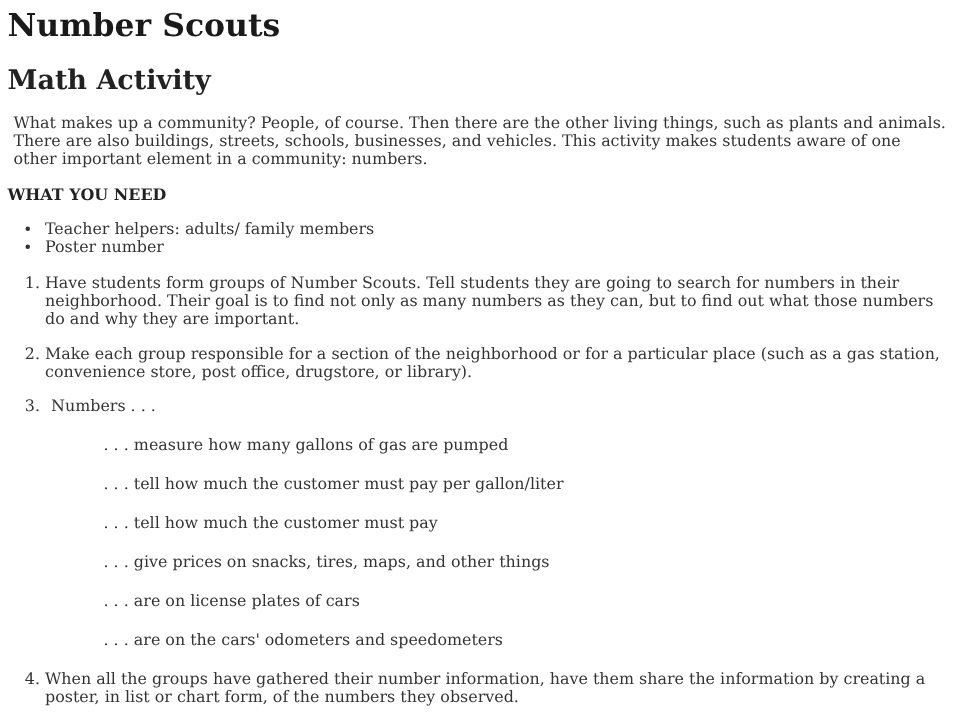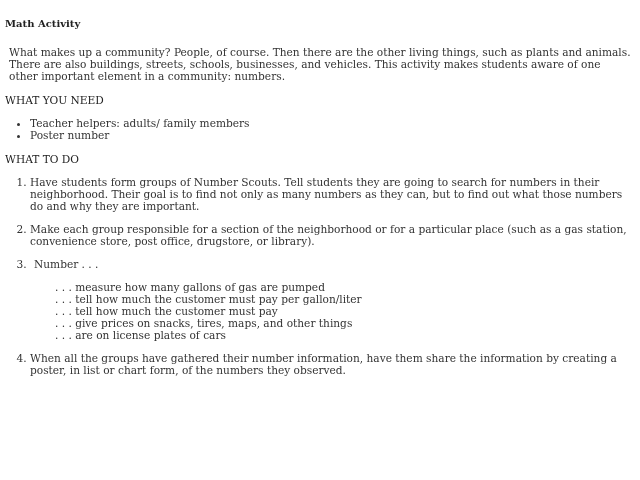--- a/index.html
+++ b/index.html
@@ -20,34 +20,34 @@
       padding: 0 5px;
     }
     h1 {
       font-size: 21px;
       line-height: 26px;
       margin: 4px 0 0 0;
       color: #1a1a1a;
       font-weight: bold;
     }
     h2 {
-      font-size: 10px;
+      font-size: 18px;
       line-height: 20px;
       margin: 14px 0 0 0;
       color: #222222;
       font-weight: bold;
     }
     p {
       margin: 4px;
     }
     .intro {
       margin-top: 12px;
     }
     .section-heading {
-      font-weight: normal;
+      font-weight: bold;
       font-size: 10.6px;
       color: #222222;
       margin-top: 12px;
     }
     ul.needs {
       margin: 11px 0 12px 0;
       padding-left: 25px;
       list-style: disc;
     }
     ol.steps {
@@ -60,53 +60,54 @@
     }
     .numbers-label {
       margin-top: 11px;
     }
     .numbers-list {
       margin: 11px 0 0 25px;
       padding: 0;
       list-style: none;
     }
     .numbers-list li {
-      margin: 0;
+      margin: 14px;
     }
   </style>
 </head>
 <body>
 
 <div class="page">
+  <h1>Number Scouts</h1>
   <h2>Math Activity</h2>
 
   <p class="intro">What makes up a community? People, of course. Then there are the other living things, such as plants and animals. There are also buildings, streets, schools, businesses, and vehicles. This activity makes students aware of one other important element in a community: numbers.</p>
 
   <div class="section-heading">WHAT YOU NEED</div>
   <ul class="needs">
     <li>Teacher helpers: adults/ family members</li>
     <li>Poster number</li>
   </ul>
 
-  <div class="section-heading">WHAT TO DO</div>
   <ol class="steps">
     <li>
       <span>Have students form groups of Number Scouts. Tell students they are going to search for numbers in their neighborhood. Their goal is to find not only as many numbers as they can, but to find out what those numbers do and why they are important.</span>
     </li>
     <li>
       <span>Make each group responsible for a section of the neighborhood or for a particular place (such as a gas station, convenience store, post office, drugstore, or library).</span>
     </li>
     <li>
-      <p class="numbers-label">Number . . .</p>
+      <p class="numbers-label">Numbers . . .</p>
       <ul class="numbers-list">
         <li>. . . measure how many gallons of gas are pumped</li>
         <li>. . . tell how much the customer must pay per gallon/liter</li>
         <li>. . . tell how much the customer must pay</li>
         <li>. . . give prices on snacks, tires, maps, and other things</li>
         <li>. . . are on license plates of cars</li>
+        <li>. . . are on the cars' odometers and speedometers</li>
       </ul>
     </li>
     <li>
       <span>When all the groups have gathered their number information, have them share the information by creating a poster, in list or chart form, of the numbers they observed.</span>
     </li>
   </ol>
 
 </div>
 
 </body></html>

